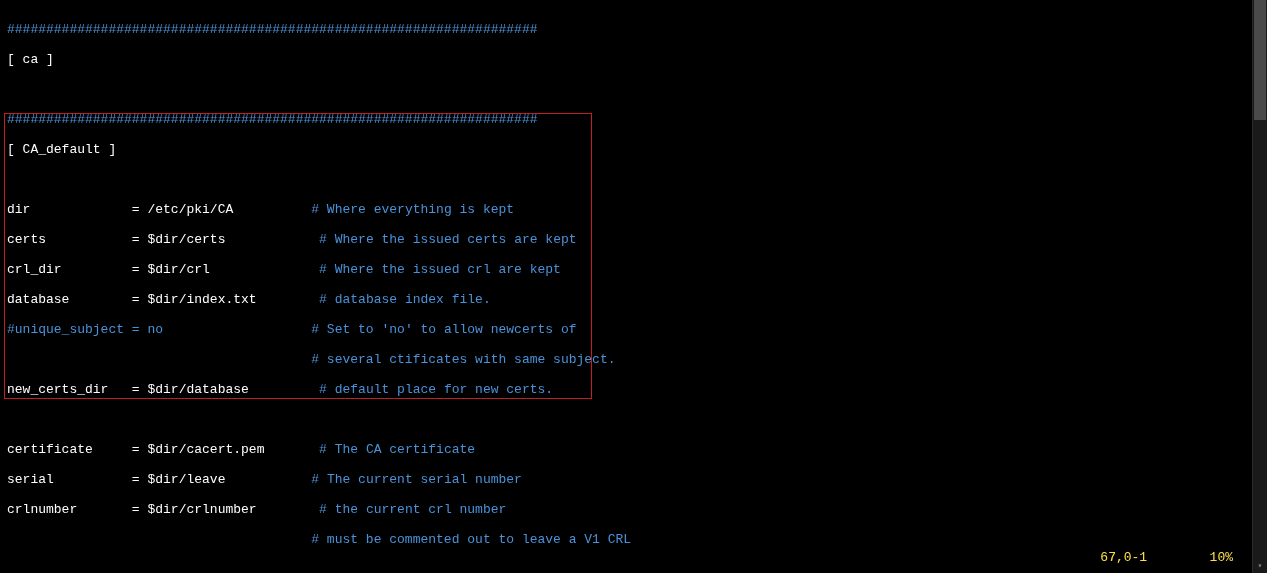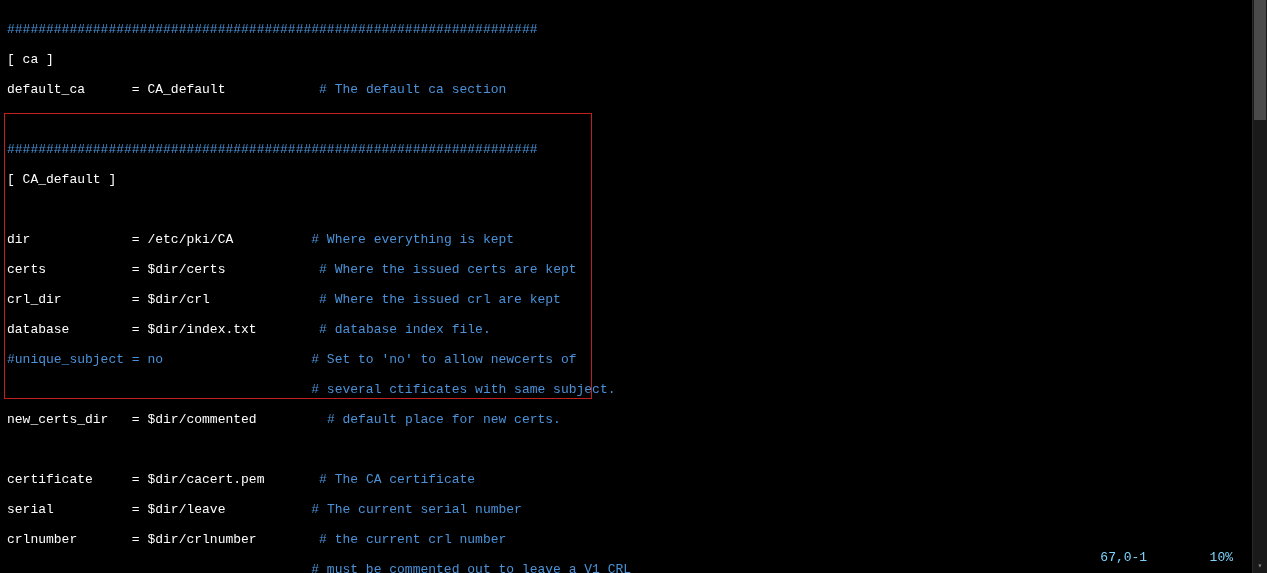--- a/index.html
+++ b/index.html
@@ -31,21 +31,21 @@
   .blue  { color: #4a92d9; }
   .hlbox {
     position: absolute;
     border: 1px solid #c02020;
     pointer-events: none;
   }
   .status {
     position: absolute;
     bottom: 8px;
     right: 20px;
-    color: #7dd3fc;
+    color: #fde047;
     font-family: "Consolas", "Courier New", monospace;
     font-size: 13px;
     white-space: pre;
   }
   .scrollbar-track {
     position: absolute;
     top: 0;
     right: 0;
     width: 14px;
     height: 573px;
@@ -74,32 +74,31 @@
   .scrollbar-arrow.down { bottom: 0; }
   .line { display: block; height: 15px; }
 </style>
 </head>
 <body>
 
 <div class="viewport">
 <div class="term">
 <span class="line"><span class="blue">####################################################################</span></span>
 <span class="line"><span class="white">[ ca ]</span></span>
-<span class="line"><span class="white">default_ca</span><span>      </span><span class="white">= CA_default</span><span>            </span><span class="blue"># The default ca section</span></span>
 <span class="line"> </span>
 <span class="line"><span class="blue">####################################################################</span></span>
 <span class="line"><span class="white">[ CA_default ]</span></span>
 <span class="line"> </span>
 <span class="line"><span class="white">dir</span><span>             </span><span class="white">= /etc/pki/CA</span><span>          </span><span class="blue"># Where everything is kept</span></span>
 <span class="line"><span class="white">certs</span><span>           </span><span class="white">= $dir/certs</span><span>            </span><span class="blue"># Where the issued certs are kept</span></span>
 <span class="line"><span class="white">crl_dir</span><span>         </span><span class="white">= $dir/crl</span><span>              </span><span class="blue"># Where the issued crl are kept</span></span>
 <span class="line"><span class="white">database</span><span>        </span><span class="white">= $dir/index.txt</span><span>        </span><span class="blue"># database index file.</span></span>
 <span class="line"><span class="blue">#unique_subject = no</span><span>             </span><span>      </span><span class="blue"># Set to 'no' to allow newcerts of</span></span>
 <span class="line"><span>                                       </span><span class="blue"># several ctificates with same subject.</span></span>
-<span class="line"><span class="white">new_certs_dir</span><span>   </span><span class="white">= $dir/commented</span><span>         </span><span class="blue"># default place for new certs.</span></span>
+<span class="line"><span class="white">new_certs_dir</span><span>   </span><span class="white">= $dir/database</span><span>         </span><span class="blue"># default place for new certs.</span></span>
 <span class="line"> </span>
 <span class="line"><span class="white">certificate</span><span>     </span><span class="white">= $dir/cacert.pem</span><span>       </span><span class="blue"># The CA certificate</span></span>
 <span class="line"><span class="white">serial</span><span>          </span><span class="white">= $dir/leave</span><span>           </span><span class="blue"># The current serial number</span></span>
 <span class="line"><span class="white">crlnumber</span><span>       </span><span class="white">= $dir/crlnumber</span><span>        </span><span class="blue"># the current crl number</span></span>
 <span class="line"><span>                                       </span><span class="blue"># must be commented out to leave a V1 CRL</span></span>
 
 
 
 
 

